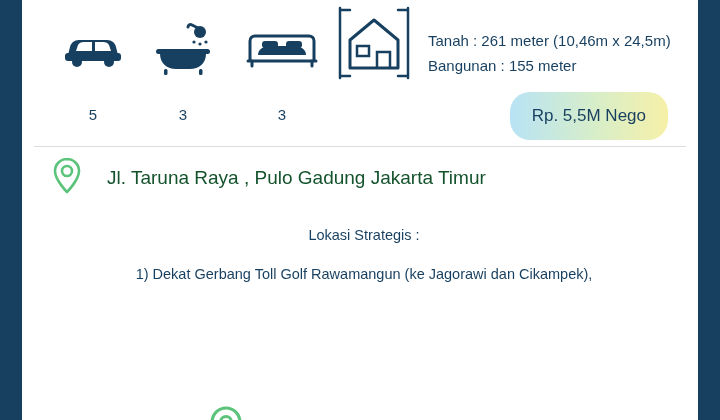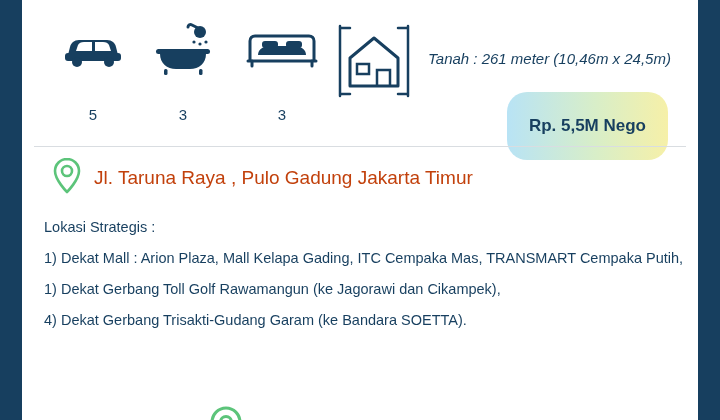--- a/index.html
+++ b/index.html
@@ -63,24 +63,23 @@
     color: #173f5f;
   }
   .spec-car   { left: 28px;  top: 18px; width: 86px; }
   .spec-bath  { left: 118px; top: 18px; width: 86px; }
   .spec-bed   { left: 212px; top: 18px; width: 96px; }
 
   
   .house-block {
     position: absolute;
     left: 310px;
-    top: 24px;
+    top: 6px;
     display: flex;
     align-items: flex-start;
-    font-style: italic;
   }
   .house-icon-wrap {
     width: 84px;
     height: 74px;
     display: flex;
     align-items: center;
     justify-content: center;
   }
   .land-lines {
     margin-left: 12px;
@@ -91,24 +90,24 @@
     color: #173f5f;
     line-height: 25px;
     white-space: nowrap;
   }
 
   
   .price-pill {
     position: absolute;
     right: 30px;
     top: 92px;
-    padding: 24px 22px;
+    padding: 14px 22px;
     border-radius: 20px;
     font-size: 17px;
-    font-weight: bold;
+    font-weight: normal;
     color: #173f5f;
     background: linear-gradient(90deg, #b8e3f5 0%, #d8eec8 55%, #f6f0a8 100%);
     white-space: nowrap;
   }
 
   
   .divider {
     position: absolute;
     left: 12px;
     right: 12px;
@@ -119,37 +118,37 @@
 
   
   .address-row {
     position: absolute;
     left: 30px;
     top: 156px;
     display: flex;
     align-items: center;
   }
   .address-text {
-    margin-left: 12px;
+    margin-left: 25px;
     font-size: 19px;
-    color: #c2410c;
+    color: #14532d;
     white-space: nowrap;
   }
 
   
   .desc {
     position: absolute;
     left: 14px;
     top: 208px;
     right: 6px;
     color: #173f5f;
     font-size: 14.5px;
     line-height: 23px;
   }
-  .desc p { margin: 8px; white-space: nowrap; }
+  .desc p { margin: 16px; white-space: nowrap; text-align: center; }
 
   
   .bottom-pin {
     position: absolute;
     left: 186px;
     top: 404px;
   }
 </style>
 </head>
 <body>
@@ -214,42 +213,41 @@
         <svg width="84" height="74" viewBox="0 0 84 74">
           <path d="M8 6 L8 2 M8 4 L18 4 M8 68 L8 72 M8 70 L18 70 M8 4 L8 70" stroke="#173f5f" stroke-width="2.5" fill="none" stroke-linecap="round"></path>
           <path d="M76 6 L76 2 M76 4 L66 4 M76 68 L76 72 M76 70 L66 70 M76 4 L76 70" stroke="#173f5f" stroke-width="2.5" fill="none" stroke-linecap="round"></path>
           <path d="M18 34 L42 14 L66 34 L66 62 L18 62 Z" stroke="#173f5f" stroke-width="3" fill="none" stroke-linejoin="round"></path>
           <rect x="25" y="40" width="12" height="10" stroke="#173f5f" stroke-width="2.5" fill="none"></rect>
           <path d="M45 62 L45 46 L58 46 L58 62" stroke="#173f5f" stroke-width="2.5" fill="none"></path>
         </svg>
       </div>
       <div class="land-lines">
         <div>Tanah : 261 meter (10,46m x 24,5m)</div>
+        <div>Bangunan : 155 meter</div>
       </div>
     </div>
 
     <div class="price-pill">Rp. 5,5M Nego</div>
 
     <div class="divider"></div>
 
     <div class="address-row">
       <span>
         <svg width="30" height="40" viewBox="0 0 30 40">
           <path d="M15 3 C8.4 3 3 8.4 3 15 C3 24 15 36 15 36 C15 36 27 24 27 15 C27 8.4 21.6 3 15 3 Z" stroke="#5cc47a" stroke-width="2.6" fill="none" stroke-linejoin="round"></path>
           <circle cx="15" cy="15" r="5" stroke="#5cc47a" stroke-width="2.6" fill="none"></circle>
         </svg>
       </span>
       <span class="address-text">Jl. Taruna Raya , Pulo Gadung Jakarta Timur</span>
     </div>
 
     <div class="desc">
       <p>Lokasi Strategis :</p>
-      <p>1) Dekat Mall : Arion Plaza, Mall Kelapa Gading, ITC Cempaka Mas, TRANSMART Cempaka Putih,</p>
       <p>1) Dekat Gerbang Toll Golf Rawamangun (ke Jagorawi dan Cikampek),</p>
-      <p>4) Dekat Gerbang Trisakti-Gudang Garam (ke Bandara SOETTA).</p>
     </div>
 
     <div class="bottom-pin">
       <svg width="36" height="40" viewBox="0 0 36 40">
         <path d="M18 4 C10.3 4 4 10.3 4 18 C4 28 18 40 18 40 C18 40 32 28 32 18 C32 10.3 25.7 4 18 4 Z" stroke="#5cc47a" stroke-width="3" fill="none" stroke-linejoin="round"></path>
         <circle cx="18" cy="18" r="5.5" stroke="#5cc47a" stroke-width="3" fill="none"></circle>
       </svg>
     </div>
 
   </div>

